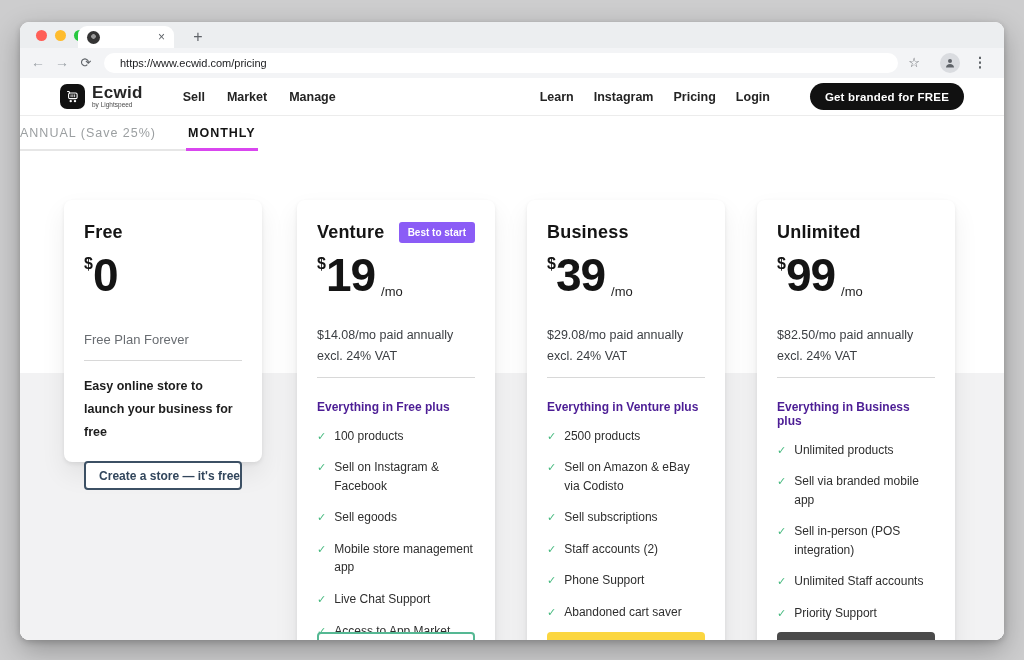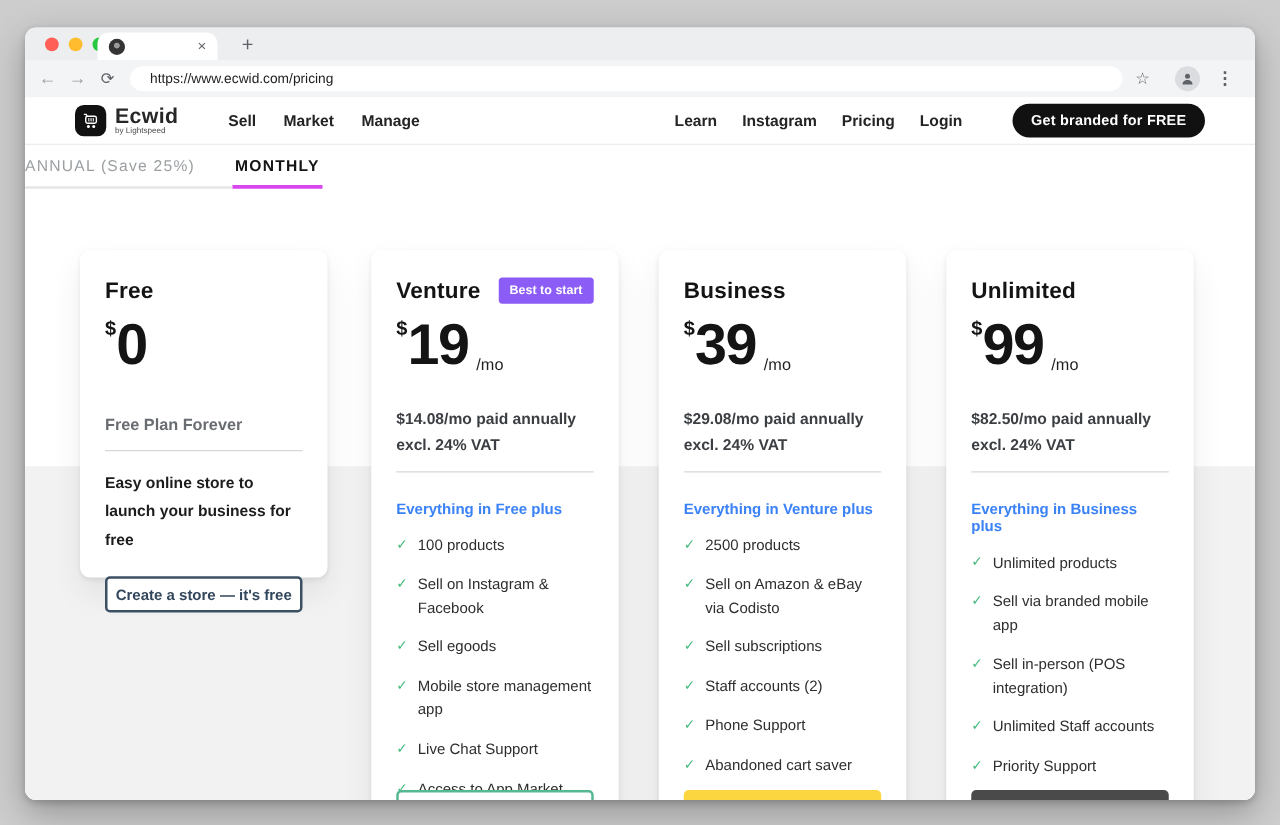--- a/index.html
+++ b/index.html
@@ -104,32 +104,32 @@
   .plan-name { font-size:18px; font-weight:700; color:#141414; letter-spacing:.2px; }
   .plan-badge {
     margin-left:auto; background:#8b5cf6; color:#fff; font-size:10px; font-weight:700;
     padding:5px 9px; border-radius:3px; white-space:nowrap;
   }
   .price { display:flex; align-items:flex-start; margin-top:8px; height:56px; }
   .cur { font-size:16px; font-weight:700; color:#141414; margin-top:4px; }
   .amount { font-size:46px; font-weight:700; color:#141414; line-height:1.05; letter-spacing:-1px; }
   .period { font-size:13px; color:#1f1f1f; align-self:flex-end; margin:0 0 8px 6px; }
 
-  .note { margin-top:18px; font-size:12.5px; line-height:1.7; color:#3b3e42;font-weight:bold; }
+  .note { margin-top:18px; font-size:12.5px; line-height:1.7; color:#3b3e42; }
   .note-free { color:#696d72; font-size:13px; margin-top:22px; }
   .divider { border:none; border-top:1px solid #d8d8d8; margin-top:9px; }
 
   .plan-desc { margin-top:14px; font-size:12.5px; font-weight:700; line-height:1.85; color:#1c1c1c; }
   .free-cta {
     margin-top:17px; width:100%; height:29px; background:#fff; cursor:pointer;
     border:2px solid #3c5064; border-radius:4px; font-family:inherit;
-    font-size:12px; font-weight:700; color:#32465c;
-  }
-
-  .feat-title { margin-top:22px; font-size:12px; font-weight:700; color:#3b82f6; }
+    font-size:12px; font-weight:700; color:#32465c;text-align:right;
+  }
+
+  .feat-title { margin-top:22px; font-size:12px; font-weight:700; color:#4c1d95; }
   .features { list-style:none; margin-top:4px; }
   .feature { display:flex; margin-top:13px; font-size:12px; line-height:1.55; color:#2e2e2e; }
   .check { color:#45b97e; font-size:11px; margin-right:8px; flex:0 0 auto; position:relative; top:1px; }
 
   .partial-btn { position:absolute; left:20px; right:20px; top:432px; height:36px; border-radius:4px; cursor:pointer; border:none; }
   .partial-venture { background:#fff; border:2px solid #55b893; }
   .partial-business { background:#fbd640; }
   .partial-unlimited { background:#4a4a4a; }
 </style>
 </head>

